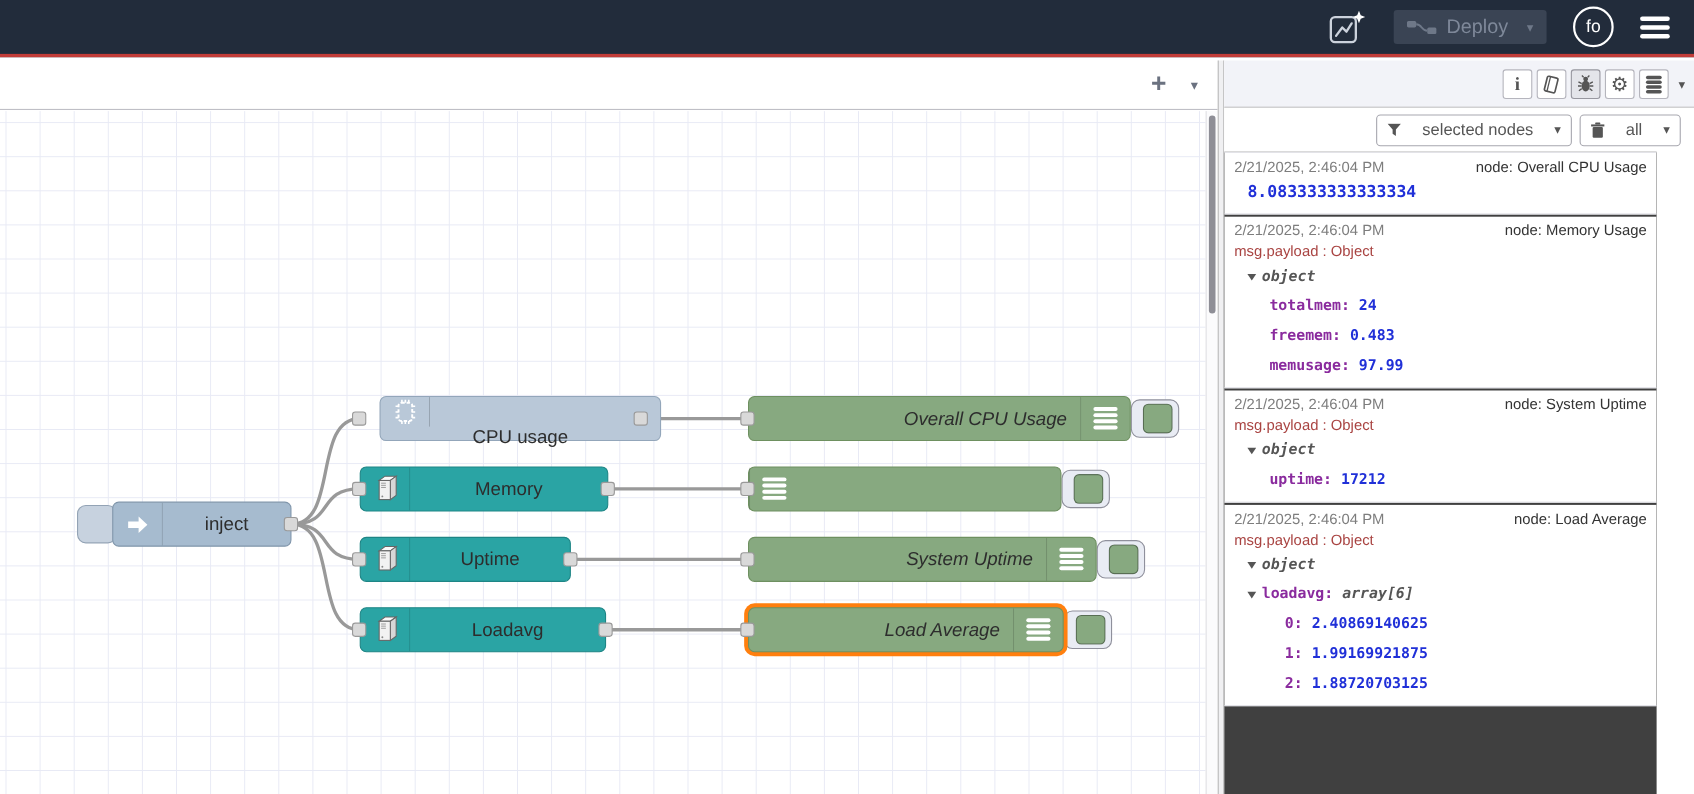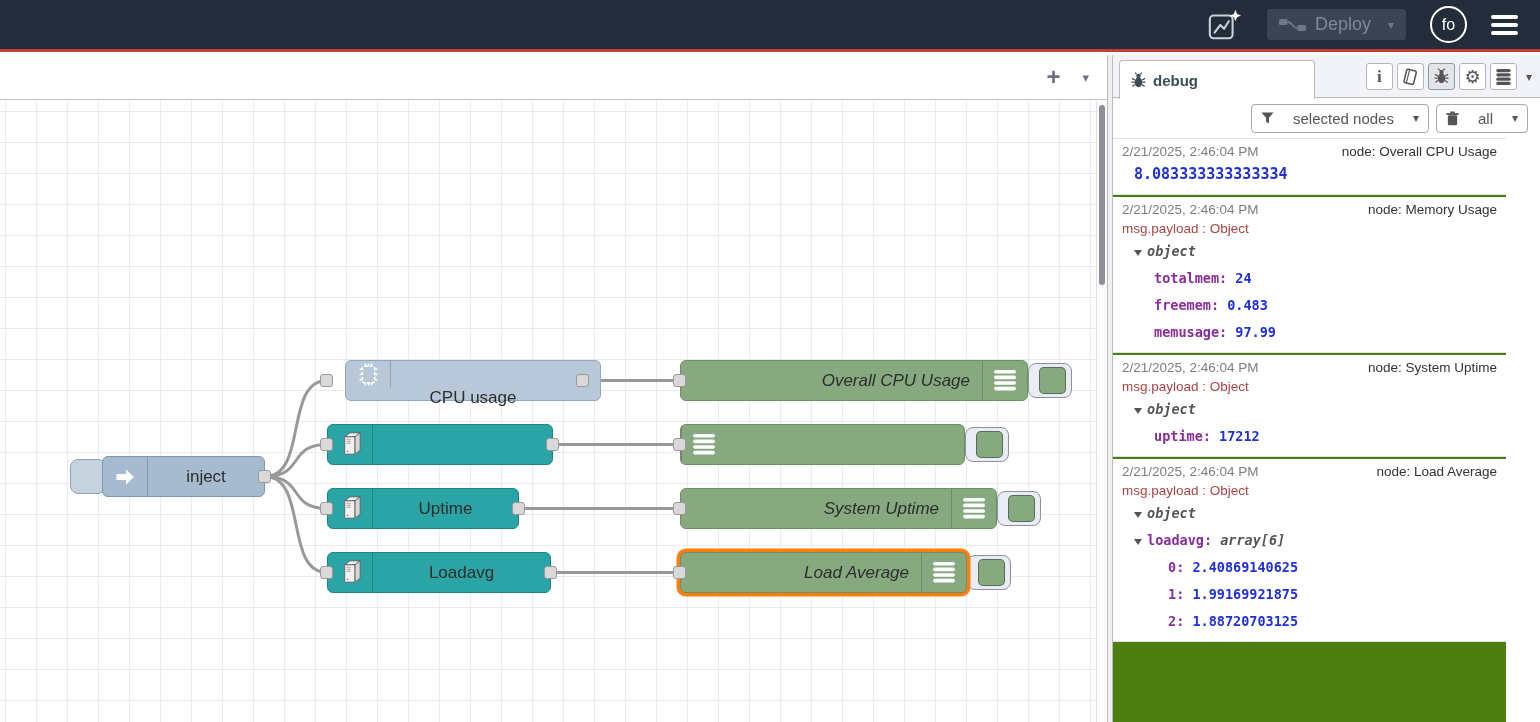--- a/index.html
+++ b/index.html
@@ -71,21 +71,21 @@
     display:flex; align-items:center; justify-content:center; color:#555; cursor:pointer; }
   .sb-btn.active { background:#e4e5ea; border-color:#97979f; }
   .sb-caret { color:#555; font-size:12px; margin-left:5px; cursor:pointer; }
   .serif-i { font-family:"Liberation Serif", serif; font-weight:bold; font-size:17px; }
 
   .sb-toolbar { position:absolute; left:0; top:43px; width:427px; height:40px; background:#fff;
     display:flex; align-items:center; justify-content:flex-end; gap:7px; padding-right:12px; }
   .filter-btn { height:29px; border:1px solid #a7a7af; border-radius:4px; background:#fff;
     display:flex; align-items:center; gap:19px; padding:0 9px; color:#555; font-size:15px; cursor:pointer; }
 
-  .sb-messages { position:absolute; left:0; top:83px; width:393px; height:584px; background:#4d7c0f;
+  .sb-messages { position:absolute; left:0; top:83px; width:393px; height:584px; background:#404040;
     overflow:hidden; }
   .msg { background:#fff; border-bottom:1px solid #e0e0e6; padding:3px 9px 6px 9px; }
   .msg:first-child { border-top:1px solid #e0e0e6; }
   .msg + .msg { margin-top:2px; }
   .meta { display:flex; justify-content:space-between; font-size:13.5px; line-height:19px; }
   .meta .ts { color:#7d7d7d; }
   .meta .src { color:#333; }
   .prop { font-size:13.5px; line-height:19px; color:#a94442; }
   .mono { font-family:"DejaVu Sans Mono", monospace; font-size:13.5px; font-weight:bold; line-height:27px; }
   .val { color:#2030d8; }
@@ -175,20 +175,21 @@
   <div class="node" style="left:327px; top:323px; width:226px; background:#2aa4a4; border-color:#1e8585;">
     <div class="icon-region left">
       <svg width="29" height="29" viewBox="0 0 30 30">
         <polygon points="9,7 14.5,3 25,3 19.5,7" fill="#fafafa" stroke="#666" stroke-width="1"></polygon>
         <polygon points="19.5,7 25,3 25,21 19.5,25" fill="#d7d7d7" stroke="#666" stroke-width="1"></polygon>
         <rect x="9" y="7" width="10.5" height="18" fill="#f2f2f2" stroke="#666" stroke-width="1"></rect>
         <path d="M10.8 9.6 h4.5 M10.8 11.6 h4.5 M10.8 13.6 h4.5" stroke="#999" stroke-width="0.9"></path>
         <circle cx="12" cy="22" r="0.9" fill="#888"></circle>
       </svg>
     </div>
+    <div class="label">Memory</div>
   </div>
   <div class="port" style="left:320px; top:337px;"></div>
   <div class="port" style="left:546px; top:337px;"></div>
 
   <div class="node" style="left:327px; top:387px; width:192px; background:#2aa4a4; border-color:#1e8585;">
     <div class="icon-region left">
       <svg width="29" height="29" viewBox="0 0 30 30">
         <polygon points="9,7 14.5,3 25,3 19.5,7" fill="#fafafa" stroke="#666" stroke-width="1"></polygon>
         <polygon points="19.5,7 25,3 25,21 19.5,25" fill="#d7d7d7" stroke="#666" stroke-width="1"></polygon>
         <rect x="9" y="7" width="10.5" height="18" fill="#f2f2f2" stroke="#666" stroke-width="1"></rect>
@@ -289,28 +290,20 @@
 </div>
 
 <div class="v-scroll">
   <div class="v-thumb"></div>
 </div>
 <div class="splitter"></div>
 
 <div class="sidebar">
 
   <div class="sb-tabstrip">
-    <div class="sb-tab">
-      <svg width="17" height="17" viewBox="0 0 20 20" style="color:#3c4e54">
-        <circle cx="10" cy="4.6" r="2.6" fill="currentColor"></circle>
-        <ellipse cx="10" cy="12" rx="4.4" ry="5.8" fill="currentColor"></ellipse>
-        <path d="M5.8 9.5 L2.3 7.5 M5.6 12 H1.8 M5.8 14.8 L2.8 17 M14.2 9.5 L17.7 7.5 M14.4 12 H18.2 M14.2 14.8 L17.2 17 M7.8 2.6 L6 0.8 M12.2 2.6 L14 0.8" stroke="currentColor" stroke-width="1.4" fill="none"></path>
-      </svg>
-      <span>debug</span>
-    </div>
     <div class="sb-hdr-btns">
       <div class="sb-btn">
         <span class="serif-i">i</span>
       </div>
       <div class="sb-btn">
         <svg width="18" height="18" viewBox="0 0 20 20">
           <g transform="rotate(14 10 10)" stroke="#555" fill="none">
             <rect x="4.6" y="2.2" width="11" height="15.2" rx="1.6" stroke-width="1.7"></rect>
             <path d="M7.6 2.2 V17.4" stroke-width="1.3"></path>
           </g>

